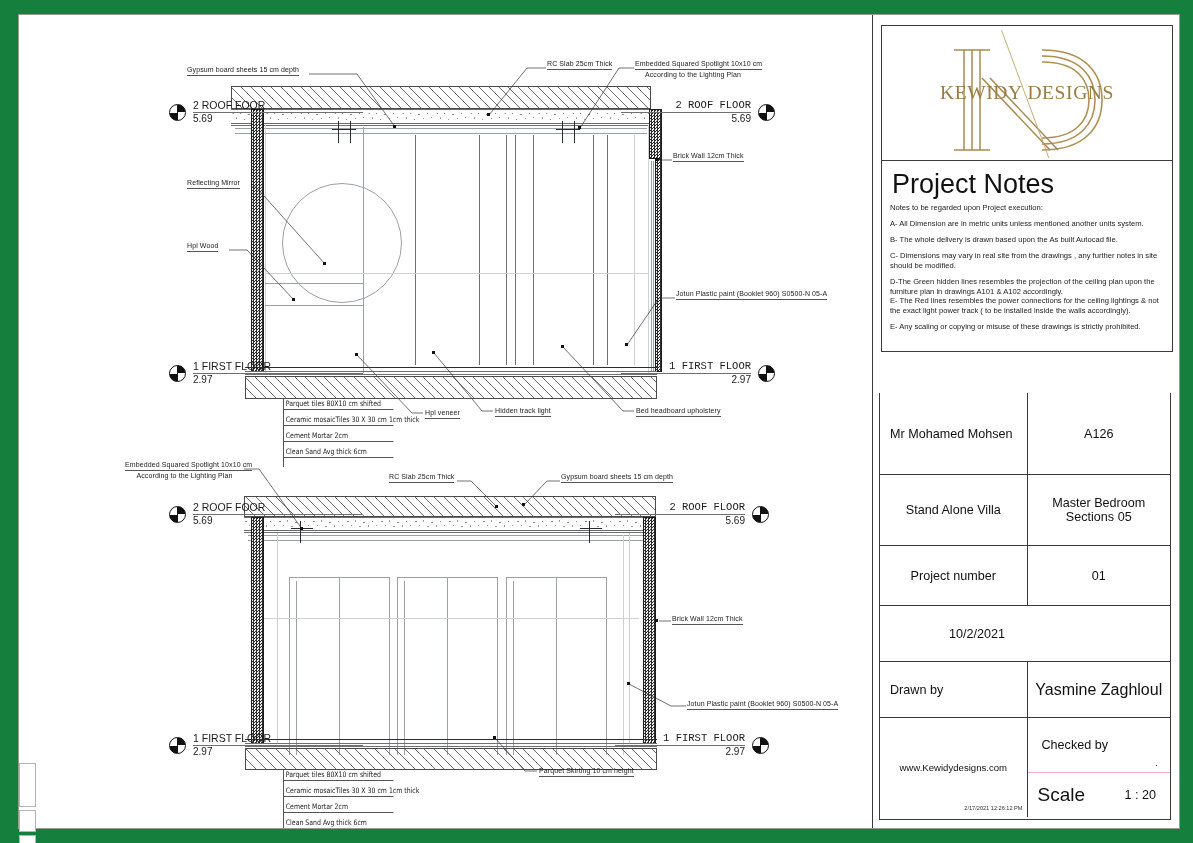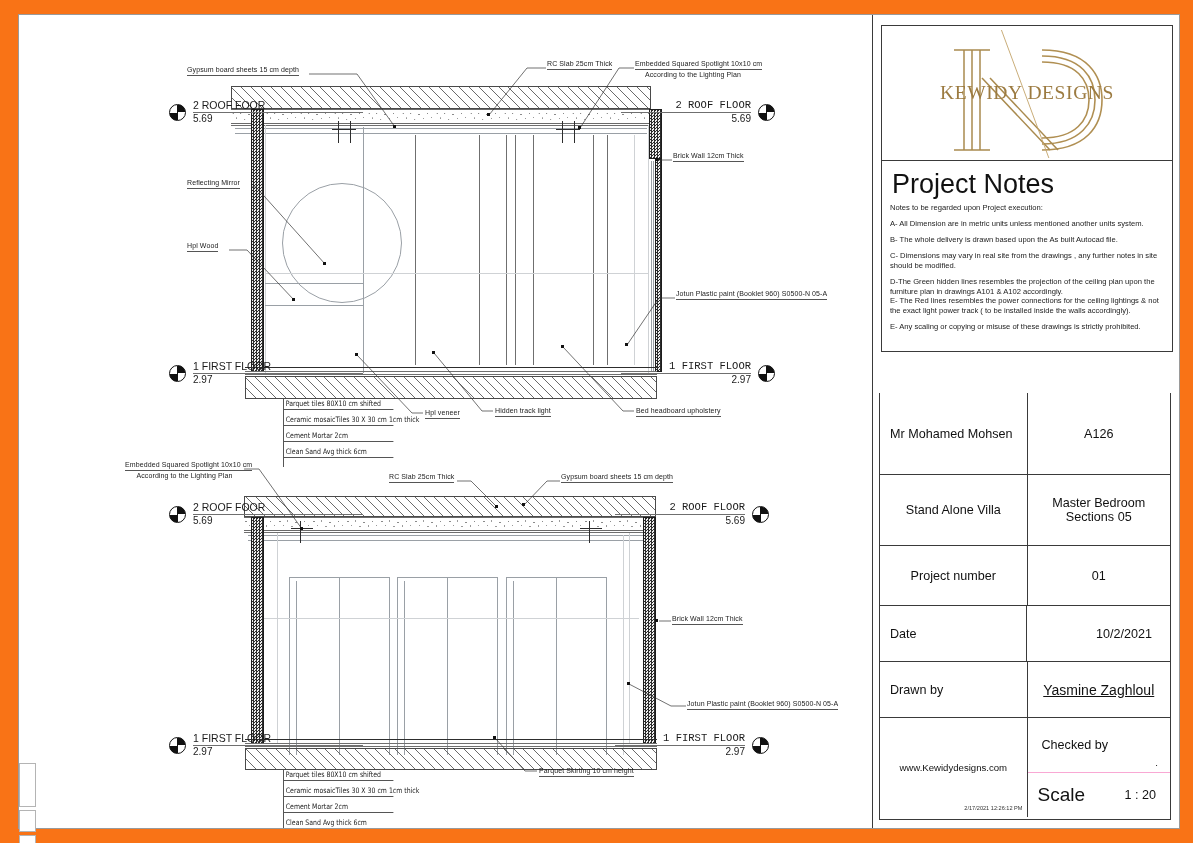--- a/index.html
+++ b/index.html
@@ -4,21 +4,21 @@
 <style>
   * { box-sizing: border-box; }
   html, body {
     margin: 0; padding: 0;
     background: #ffffff;
     font-family: "Liberation Sans", sans-serif;
   }
   #page {
     position: relative;
     width: 1193px; height: 843px;
-    background: #f97316;
+    background: #15803d;
     overflow: hidden;
   }
   
   #sheet {
     position: absolute;
     left: 18px; top: 14px;
     width: 1162px; height: 815px;
     background: #ffffff;
     border: 1px solid #9a9a9a;
   }
@@ -217,21 +217,21 @@
   .dt-row { display: flex; border-bottom: 1px solid #3a3a3a; }
   .dt-l, .dt-r {
     display: flex; align-items: center; justify-content: center;
     text-align: center; padding: 4px 6px;
   }
   .dt-l { width: 148px; border-right: 1px solid #3a3a3a; }
   .dt-r { width: 143px; }
   .dt-l.al { justify-content: flex-start; text-align: left; padding-left: 10px; }
   .dt-r.ar { justify-content: flex-end; text-align: right; padding-right: 18px; }
   .f13 { font-size: 12.6px; color:#111; }
-  .f14 { font-size: 14px; color:#111;text-decoration:underline; }
+  .f14 { font-size: 16px; color:#111; }
   .f9  { font-size: 9.6px; color:#111; }
   .f6  { font-size: 5.6px; color:#333; }
   .scale-big { font-size: 19px; color:#111; }
 
   .split-col { display: flex; flex-direction: column; width: 143px; }
   .split-col > div {
     display: flex; align-items: center;
   }
 </style>
 </head>
@@ -580,21 +580,20 @@
           <div class="dt-l f13">Stand Alone Villa</div>
           <div class="dt-r f13">Master Bedroom Sections 05</div>
         </div>
 
         <div class="dt-row" style="height:60px;">
           <div class="dt-l f13">Project number</div>
           <div class="dt-r f13">01</div>
         </div>
 
         <div class="dt-row" style="height:56px;">
-          <div class="dt-l al f13">Date</div>
           <div class="dt-r ar f13">10/2/2021</div>
         </div>
 
         <div class="dt-row" style="height:56px;">
           <div class="dt-l al f13">Drawn by</div>
           <div class="dt-r f14">Yasmine Zaghloul</div>
         </div>
 
         <div class="dt-row" style="height:99px;border-bottom:none;">
           <div class="dt-l" style="flex-direction:column;justify-content:center;align-items:center;position:relative;">

